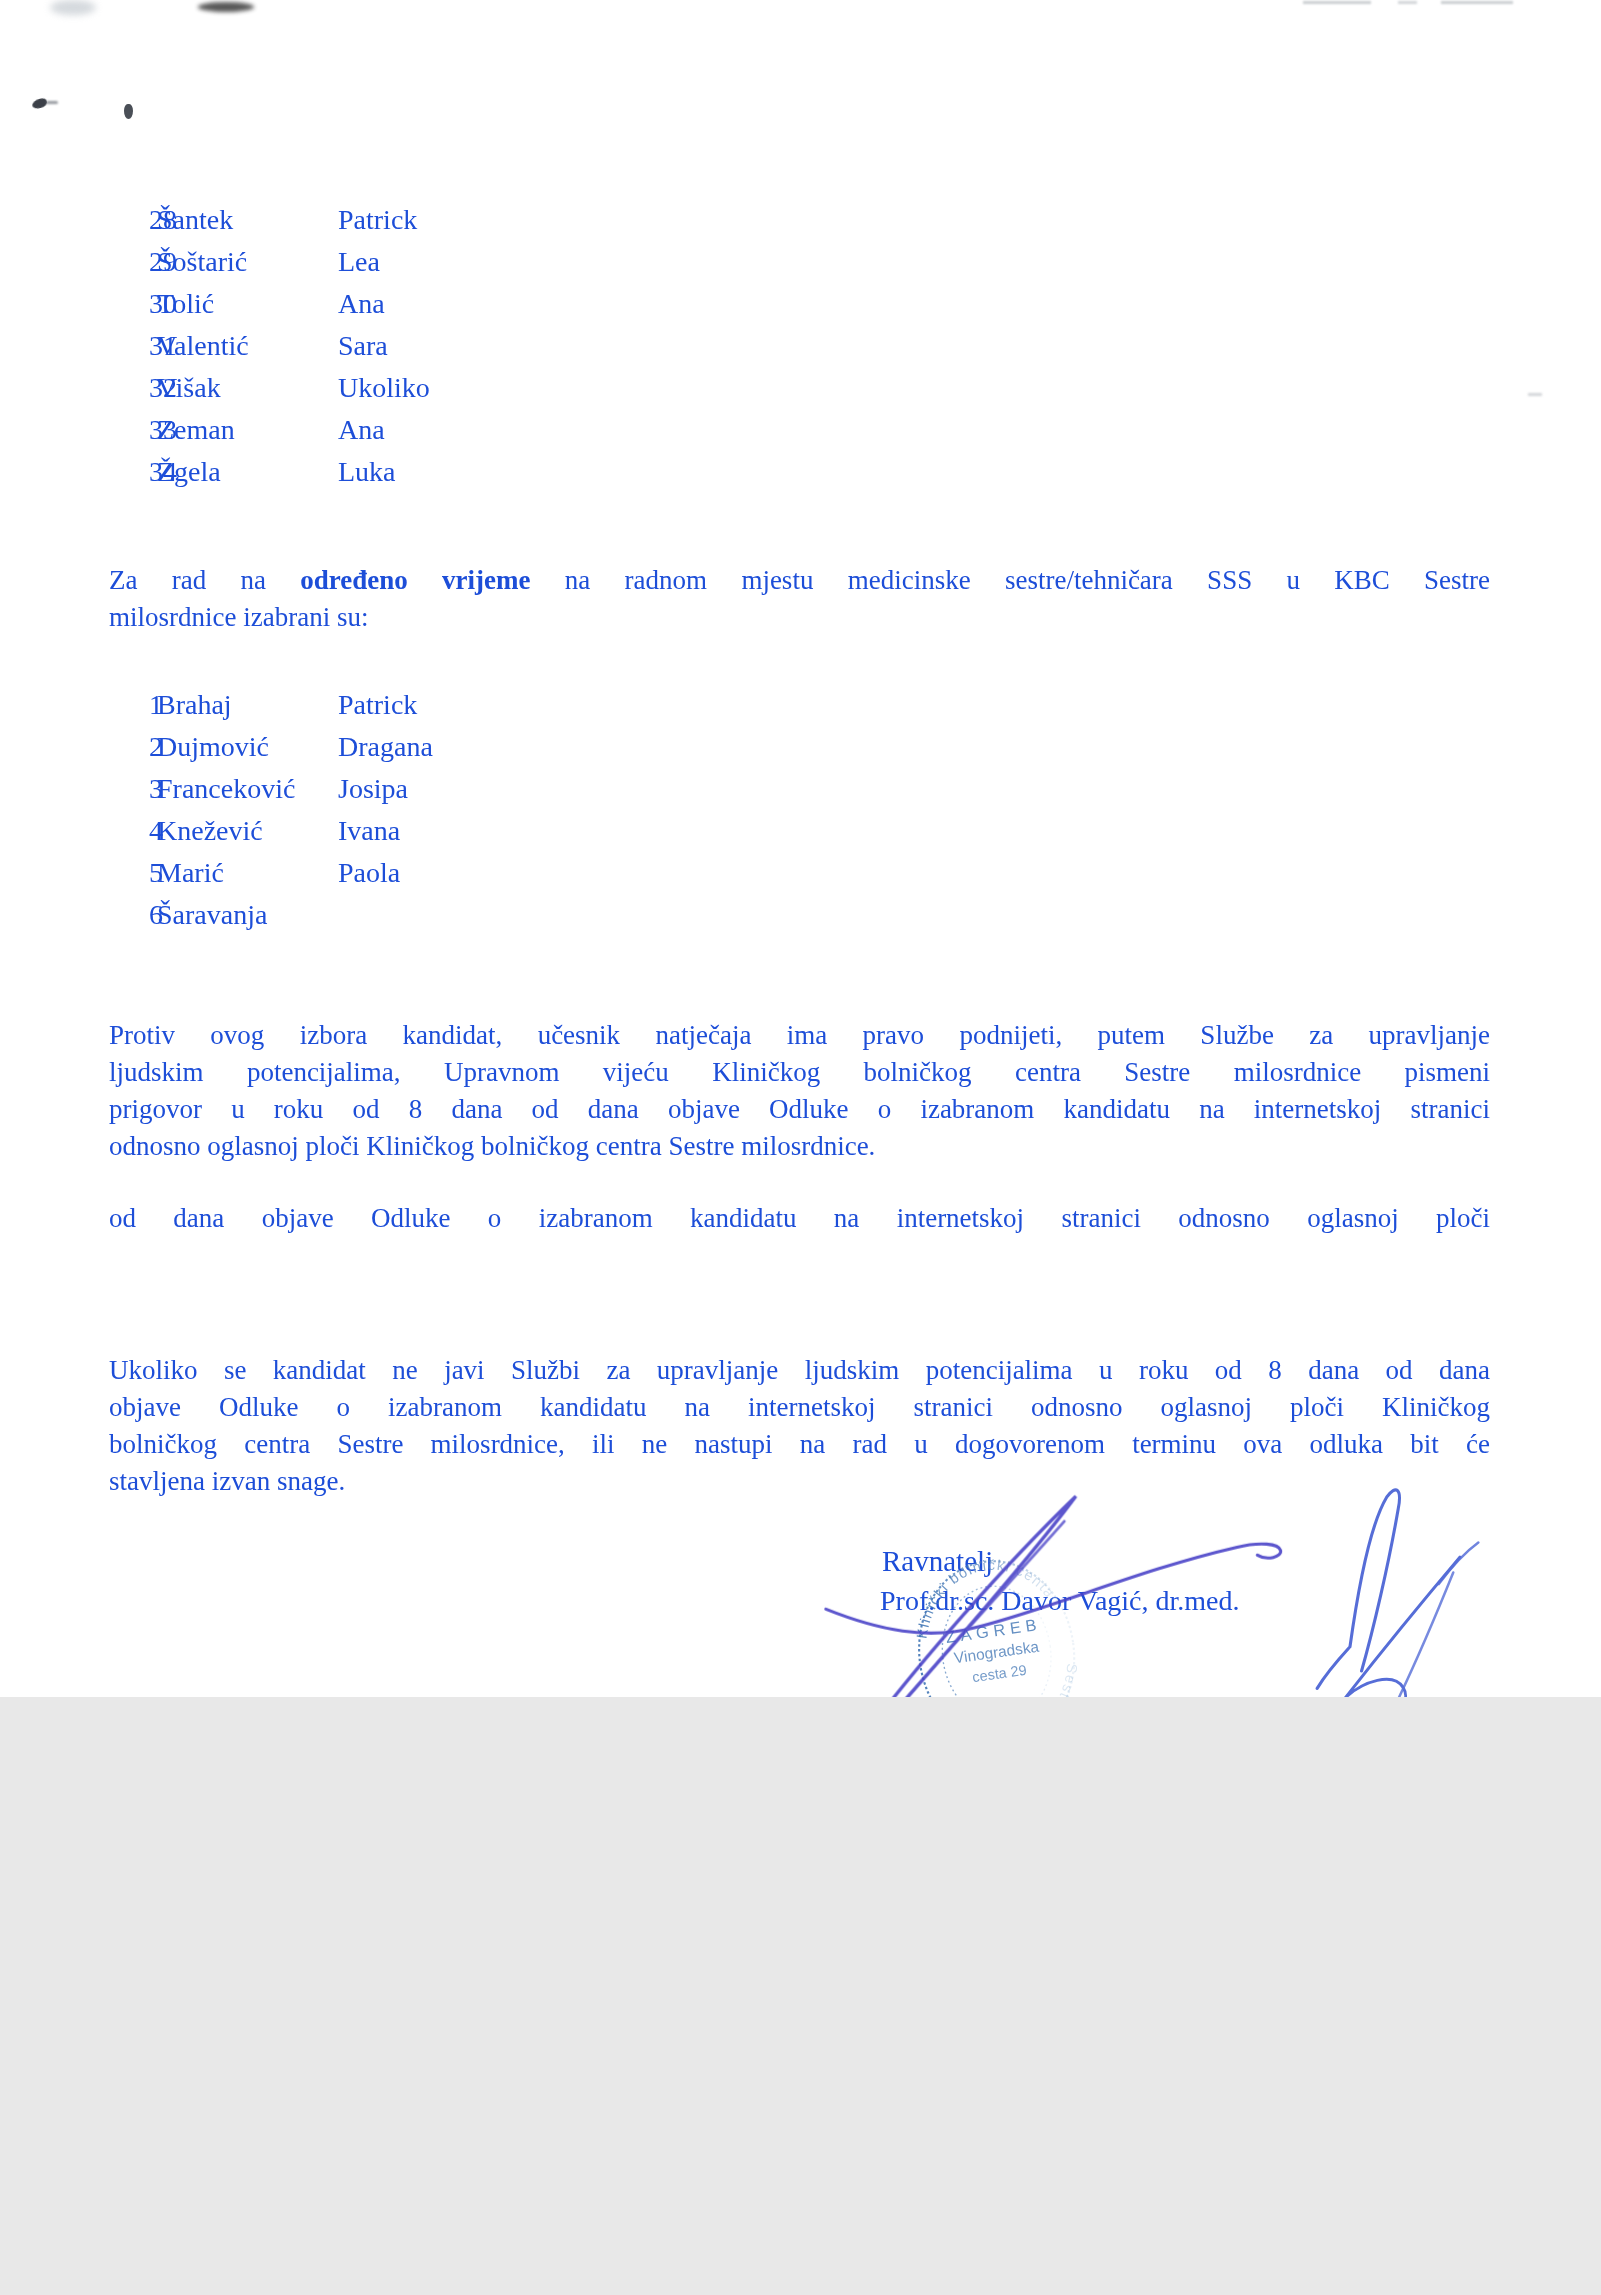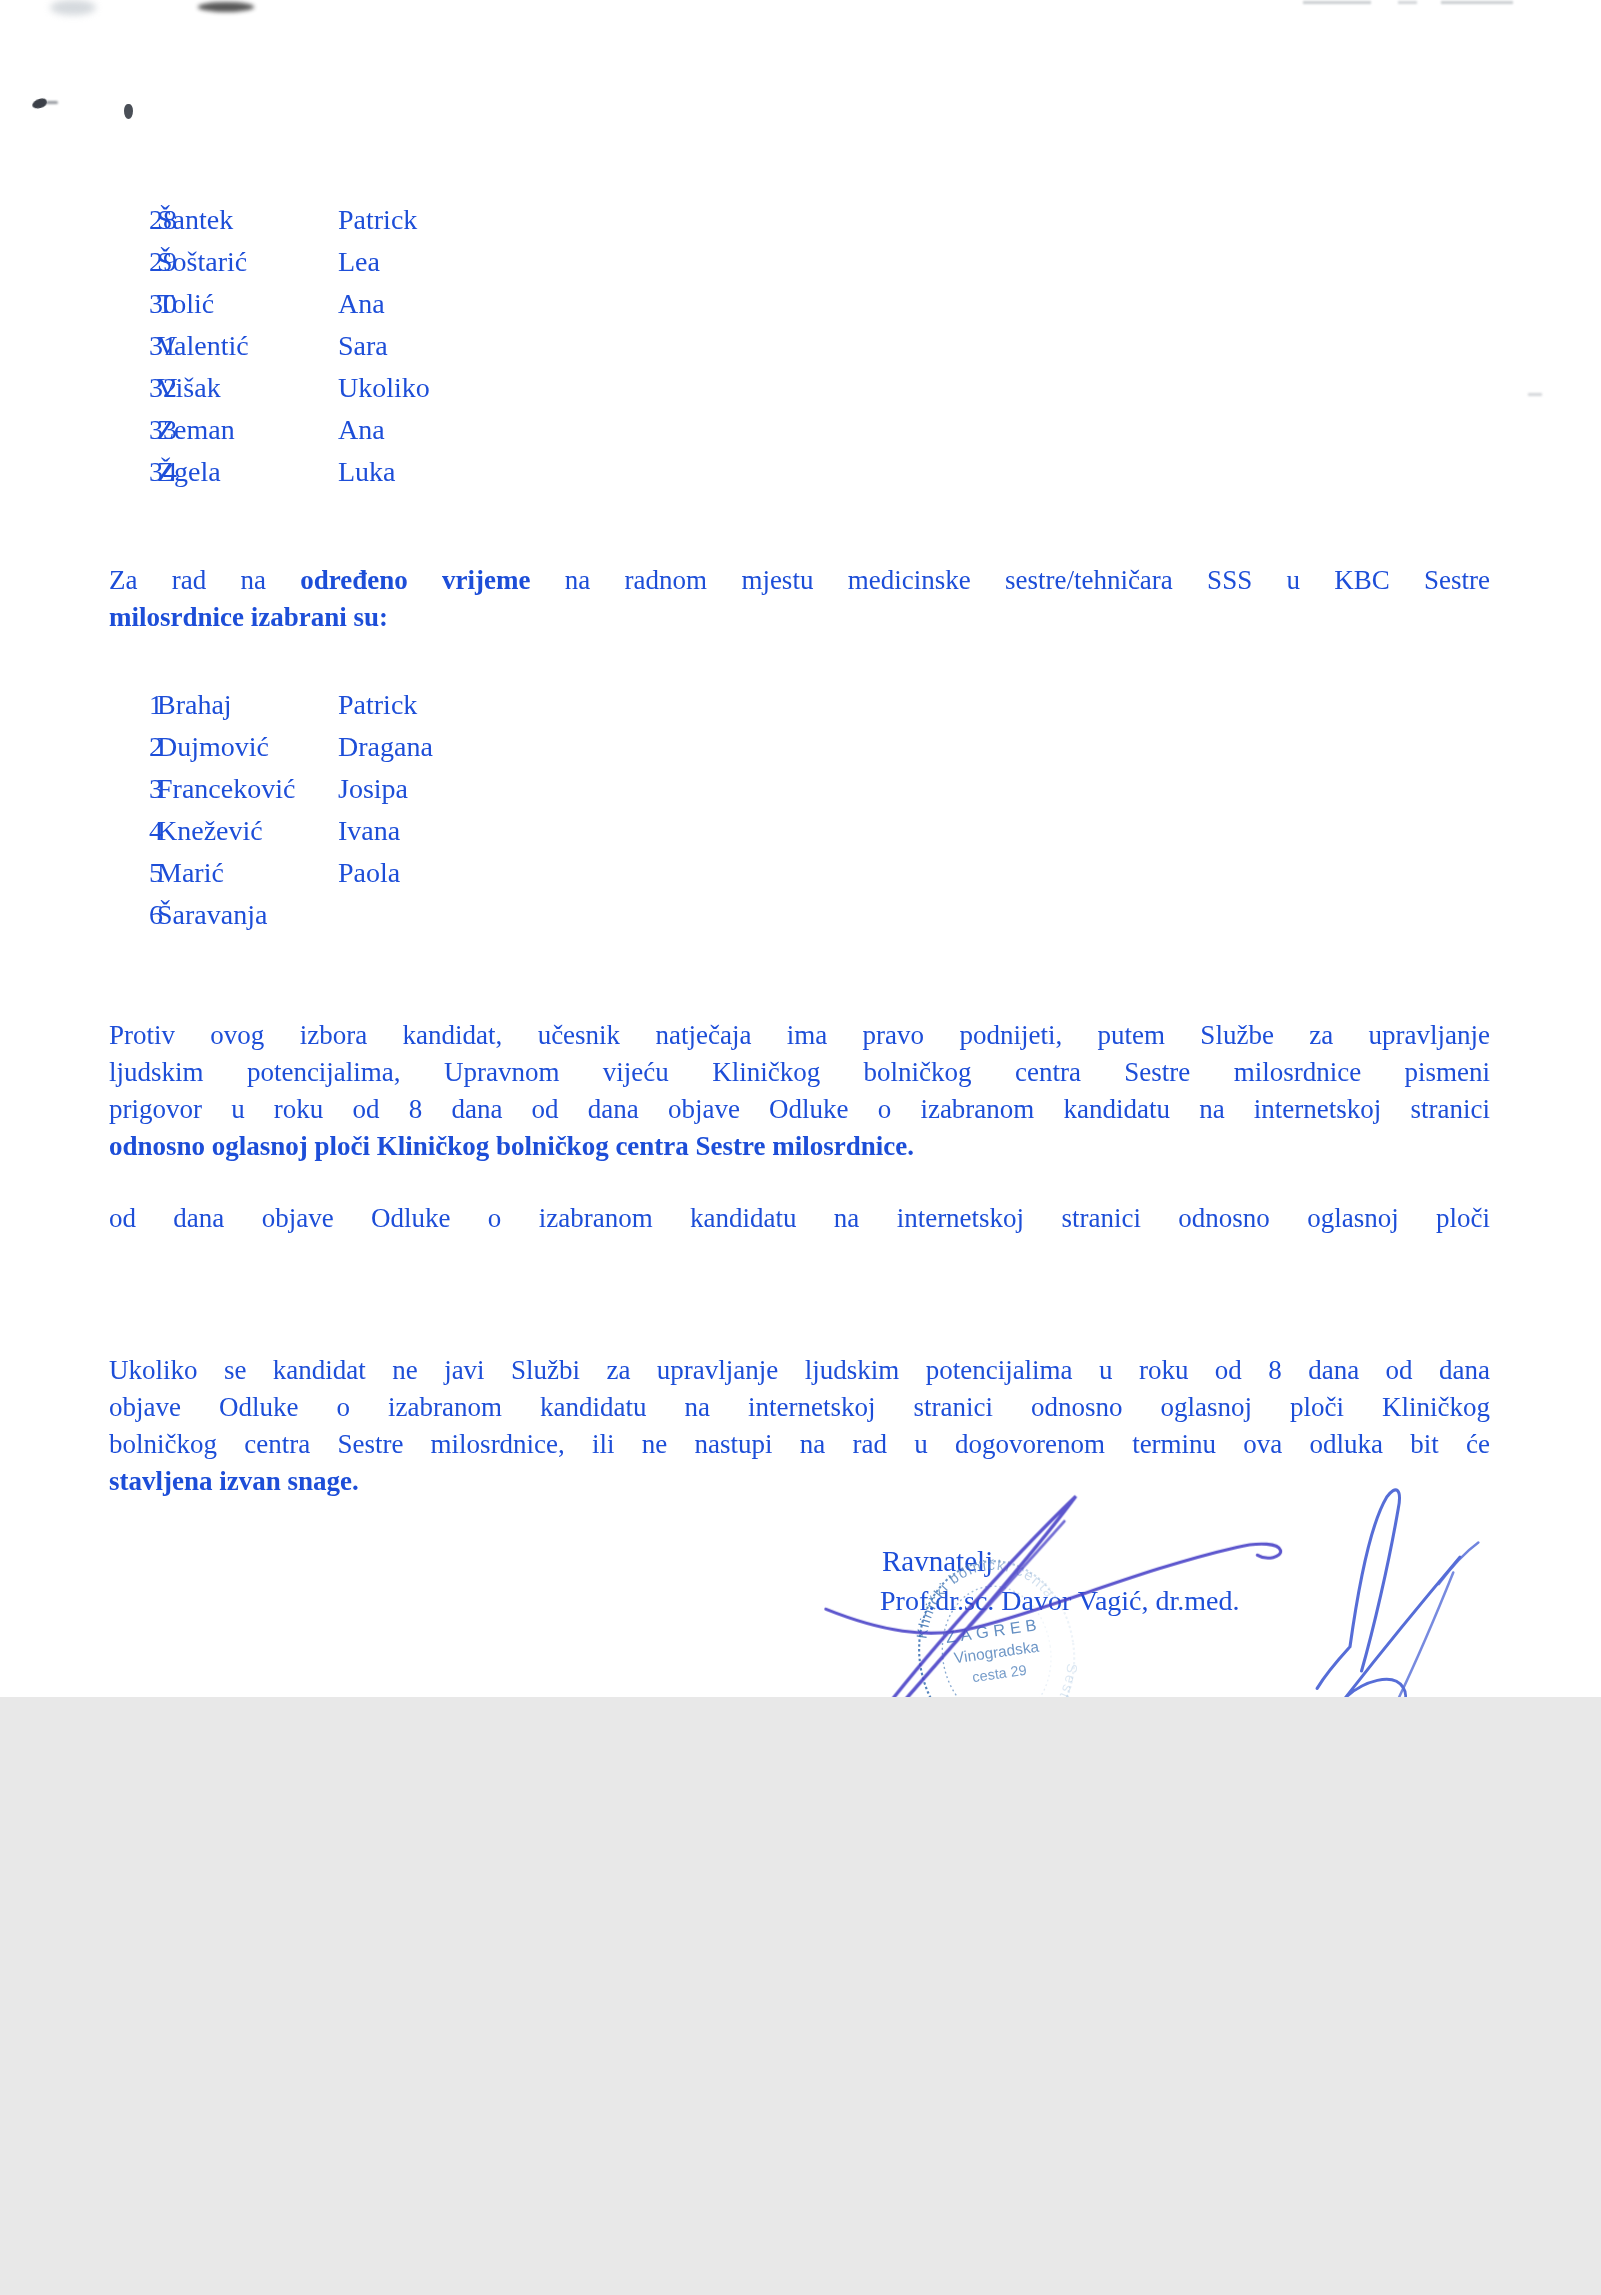--- a/index.html
+++ b/index.html
@@ -13,21 +13,21 @@
     color:#1d4ed8;
     padding-left:48px;
   }
   
   .name-list{position:absolute;left:109px;width:1381px;font-size:28px;}
   .name-row{display:grid;grid-template-columns:48px 181px auto;line-height:42px;}
   .name-row .num{padding-left:40px;}
   
   .para{position:absolute;left:109px;width:1381px;font-size:27px;}
   .para .jline{line-height:37px;text-align:justify;text-align-last:justify;}
-  .para .lline{line-height:37px;text-align:right;text-align-last:left;font-weight:bold;}
+  .para .lline{line-height:37px;text-align:right;text-align-last:left;}
   .b{font-weight:bold;}
   
   .sig-text{position:absolute;font-size:29px;line-height:40px;}
   
   .artifact{position:absolute;pointer-events:none;}
   .a-top-smudge{left:198px;top:1.9px;width:56px;height:9.7px;background:#2f2f2f;border-radius:50%;filter:blur(1.9px);opacity:.8;}
   .a-top-gray{left:50px;top:0;width:46px;height:15.4px;background:#c3c9cf;border-radius:50%;filter:blur(3.9px);opacity:.7;}
   .a-dash1{left:1303px;top:1px;width:68px;height:2.9px;background:#a7adb3;filter:blur(1px);opacity:.6;}
   .a-dash2{left:1398px;top:1px;width:19.3px;height:2.9px;background:#a7adb3;filter:blur(1px);opacity:.5;}
   .a-dash3{left:1441px;top:1px;width:72px;height:2.9px;background:#a7adb3;filter:blur(1px);opacity:.6;}

